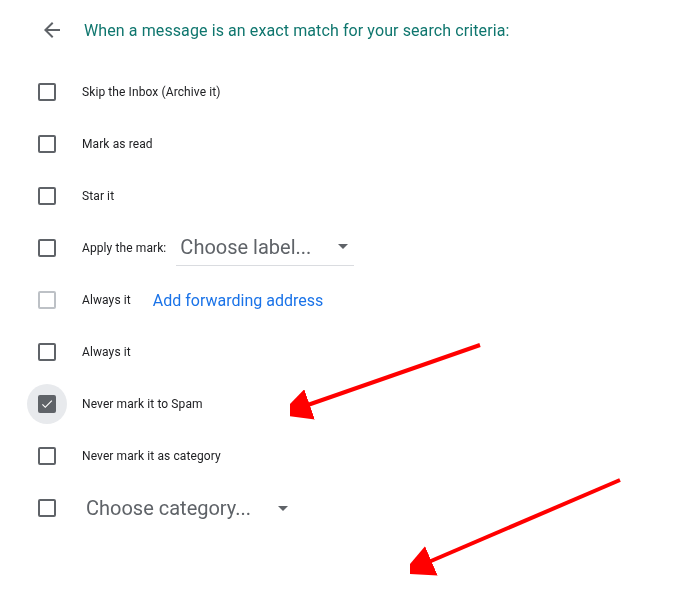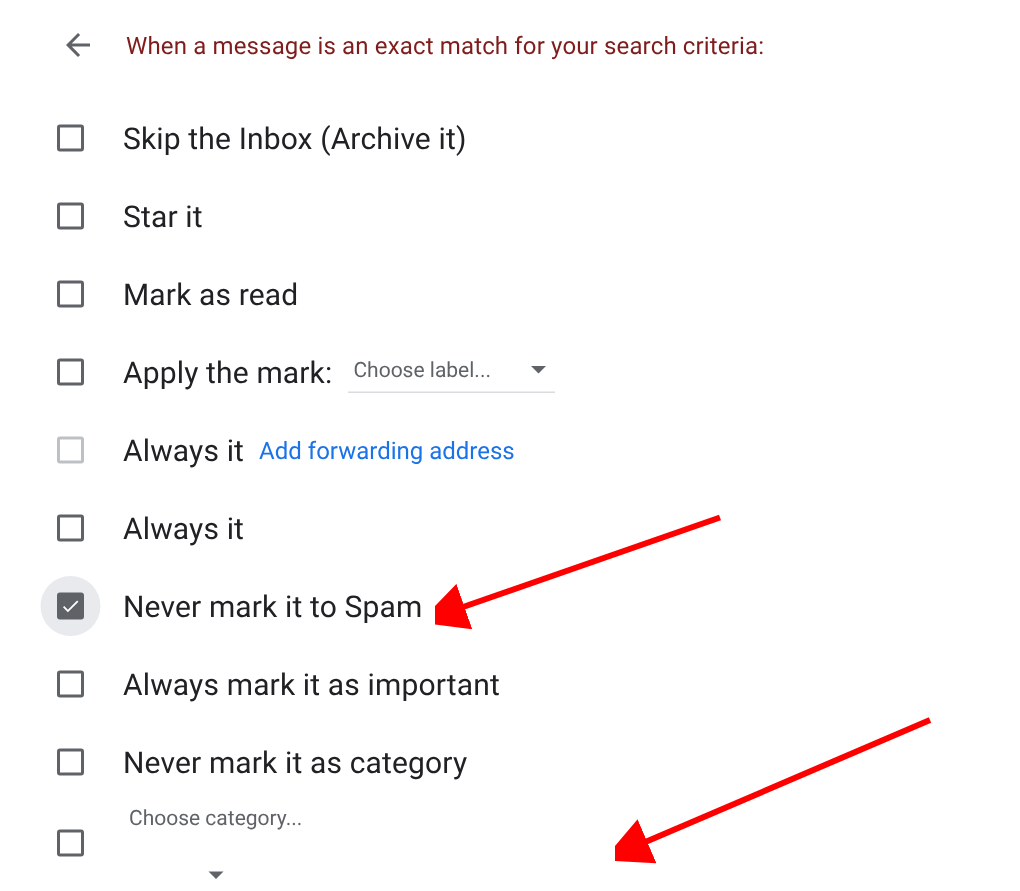--- a/index.html
+++ b/index.html
@@ -21,21 +21,21 @@
       width: 24px;
       height: 24px;
       display: flex;
       align-items: center;
       justify-content: center;
       cursor: pointer;
       color: #5f6368;
     }
     .header-text {
       font-size: 16px;
-      color: #7f1d1d;
+      color: #0f766e;
       letter-spacing: 0.1px;
     }
     .options {
       padding: 12px 20px 0 38px;
     }
     .option-row {
       display: flex;
       align-items: center;
       min-height: 52px;
       gap: 26px;
@@ -75,57 +75,57 @@
       width: 40px;
       height: 40px;
       border-radius: 50%;
       background: #e8eaed;
       left: 50%;
       top: 50%;
       transform: translate(-50%, -50%);
       z-index: 1;
     }
     .option-label {
-      font-size: 20px;
+      font-size: 12px;
       color: #202124;
       letter-spacing: 0.1px;
       text-align: right;
     }
     .option-content {
       display: flex;
       align-items: center;
       gap: 10px;
       flex-wrap: wrap;
     }
     .dropdown {
       display: flex;
       align-items: center;
       gap: 27px;
       padding: 4px 6px 6px 4px;
       border-bottom: 1px solid #dadce0;
       cursor: pointer;
       color: #5f6368;
-      font-size: 14px;
+      font-size: 20px;
     }
     .dropdown.no-underline {
       border-bottom: none;
       padding-bottom: 4px;
-      flex-direction: column;
     }
     .dropdown-caret {
       width: 0;
       height: 0;
       border-left: 5px solid transparent;
       border-right: 5px solid transparent;
       border-top: 5px solid #5f6368;
     }
     .link-text {
       color: #1a73e8;
       font-size: 16px;
       cursor: pointer;
+      margin-left: 12px;
     }
     .arrow-svg {
       position: absolute;
       pointer-events: none;
       z-index: 10;
     }
   </style>
 </head>
 <body>
 
@@ -148,30 +148,30 @@
     </div>
     <div class="option-label">Skip the Inbox (Archive it)</div>
   </div>
 
   <div class="option-row">
     <div class="checkbox-wrap">
       <div class="checkbox">
         
       </div>
     </div>
+    <div class="option-label">Mark as read</div>
+  </div>
+
+  <div class="option-row">
+    <div class="checkbox-wrap">
+      <div class="checkbox">
+        
+      </div>
+    </div>
     <div class="option-label">Star it</div>
-  </div>
-
-  <div class="option-row">
-    <div class="checkbox-wrap">
-      <div class="checkbox">
-        
-      </div>
-    </div>
-    <div class="option-label">Mark as read</div>
   </div>
 
   <div class="option-row">
     <div class="checkbox-wrap">
       <div class="checkbox">
         
       </div>
     </div>
     <div class="option-content">
       <span class="option-label">Apply the mark:</span>
@@ -208,28 +208,20 @@
       <div class="ripple"></div>
       <div class="checkbox checked">
         <svg width="14" height="14" viewBox="0 0 24 24">
             <path fill="#fff" d="M9 16.17L4.83 12l-1.42 1.41L9 19 21 7l-1.41-1.41z"></path>
           </svg>
       </div>
     </div>
     <div class="option-label">Never mark it to Spam</div>
   </div>
 
-  <div class="option-row">
-    <div class="checkbox-wrap">
-      <div class="checkbox">
-        
-      </div>
-    </div>
-    <div class="option-label">Always mark it as important</div>
-  </div>
 
   <div class="option-row">
     <div class="checkbox-wrap">
       <div class="checkbox">
         
       </div>
     </div>
     <div class="option-label">Never mark it as category</div>
   </div>
 

